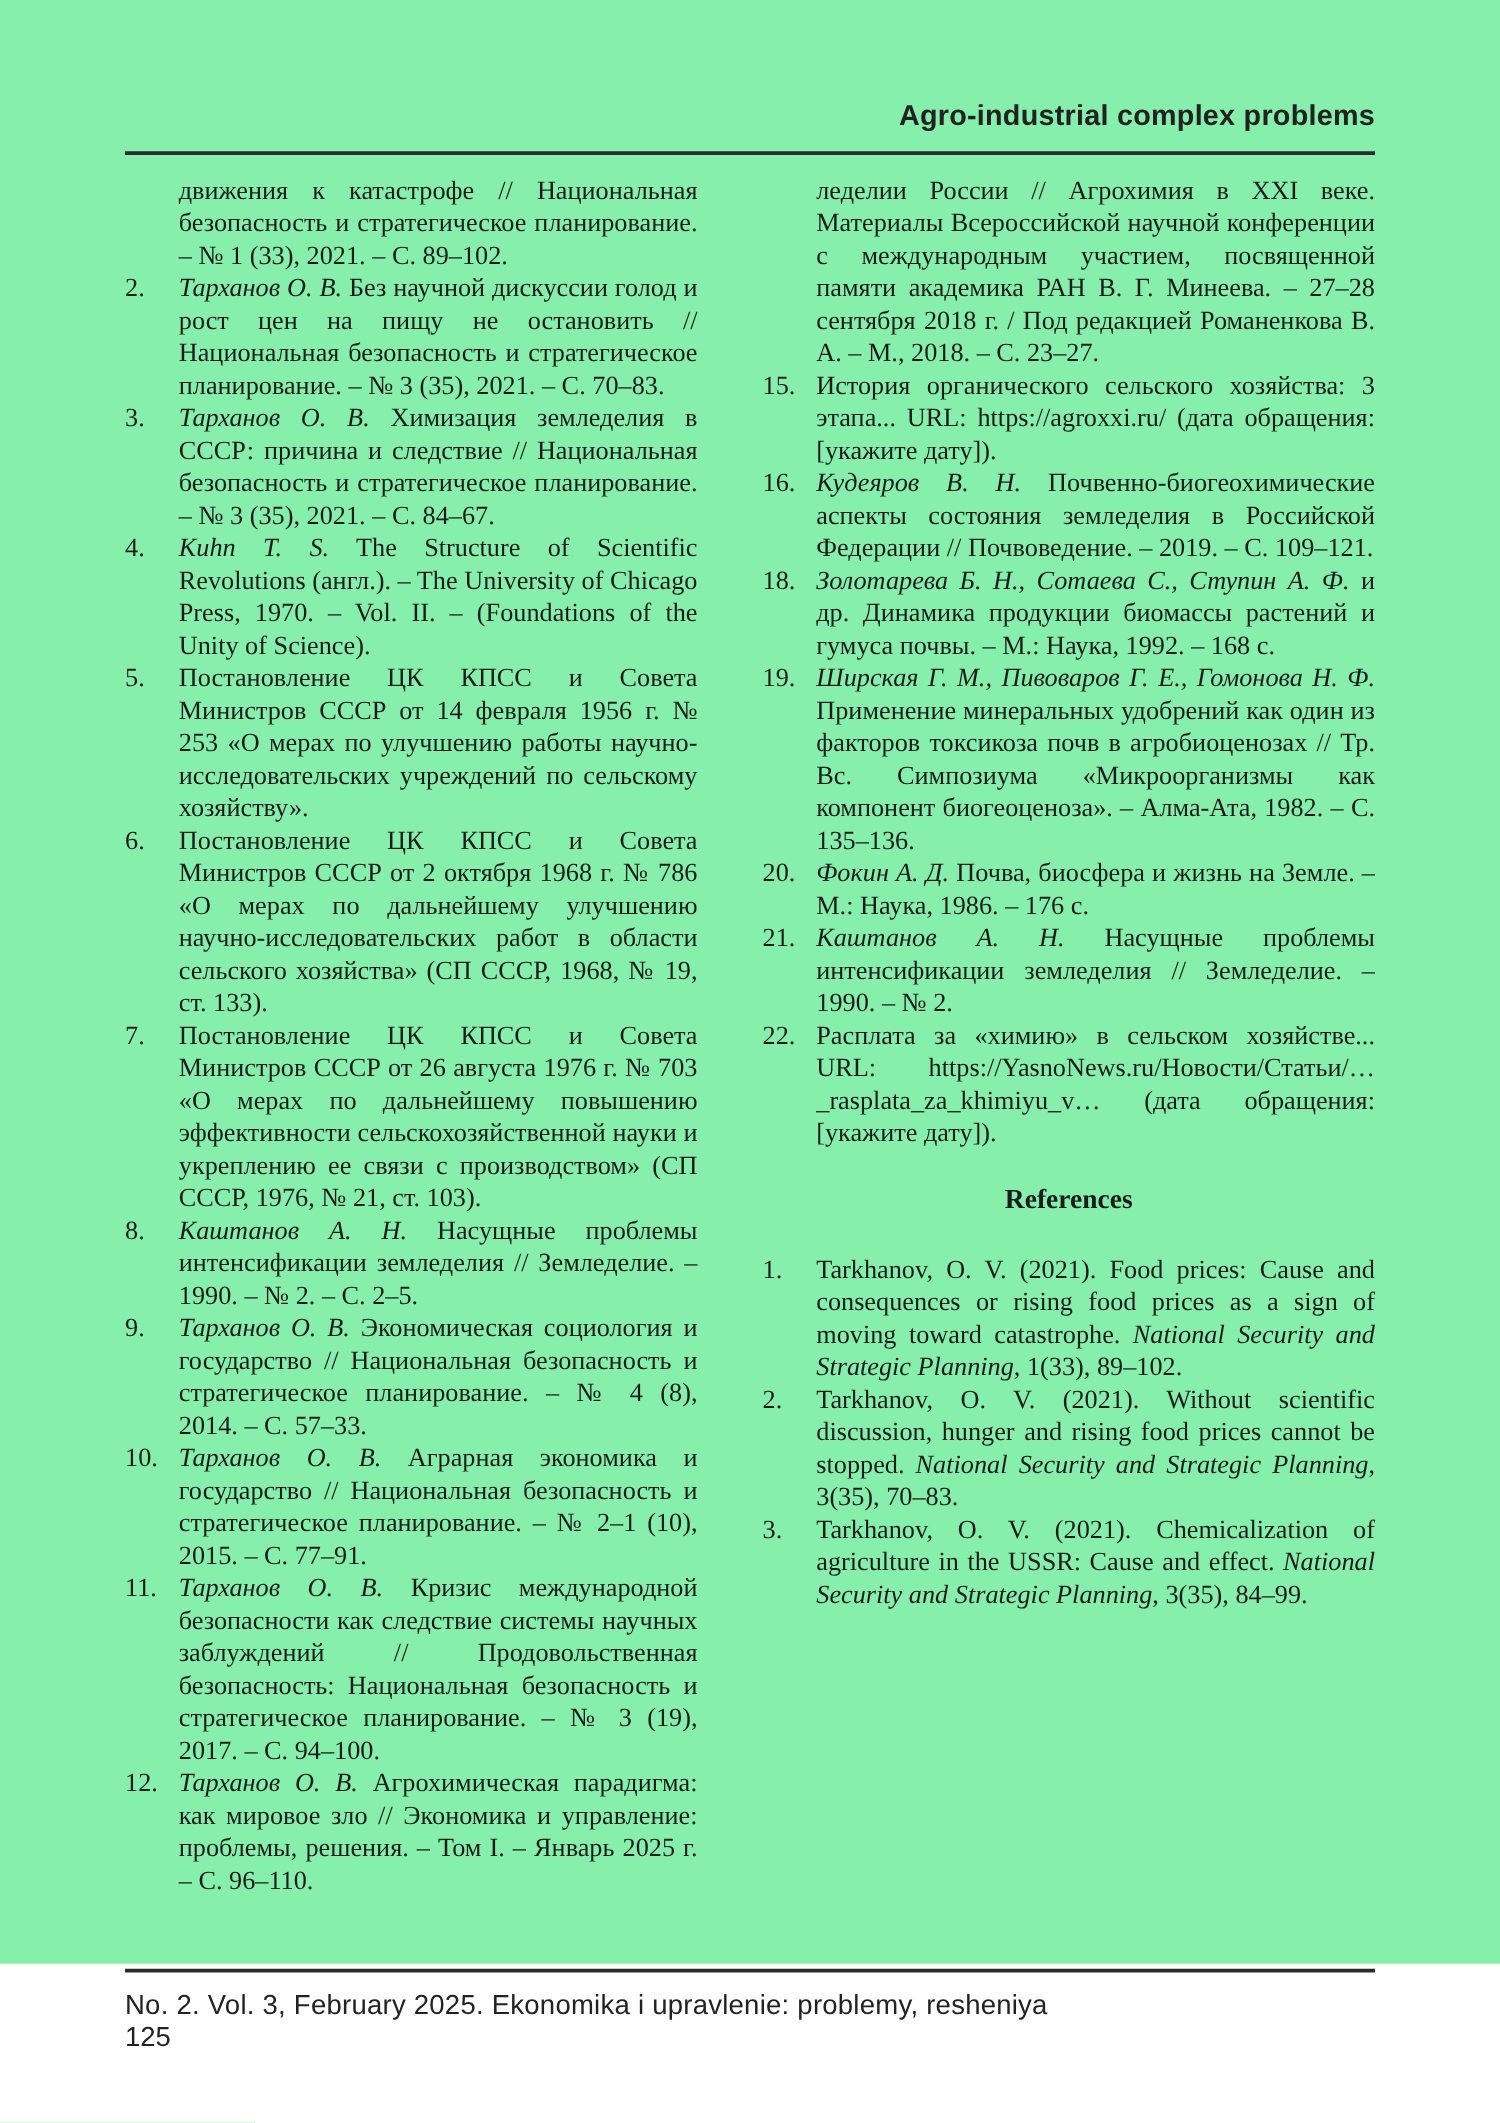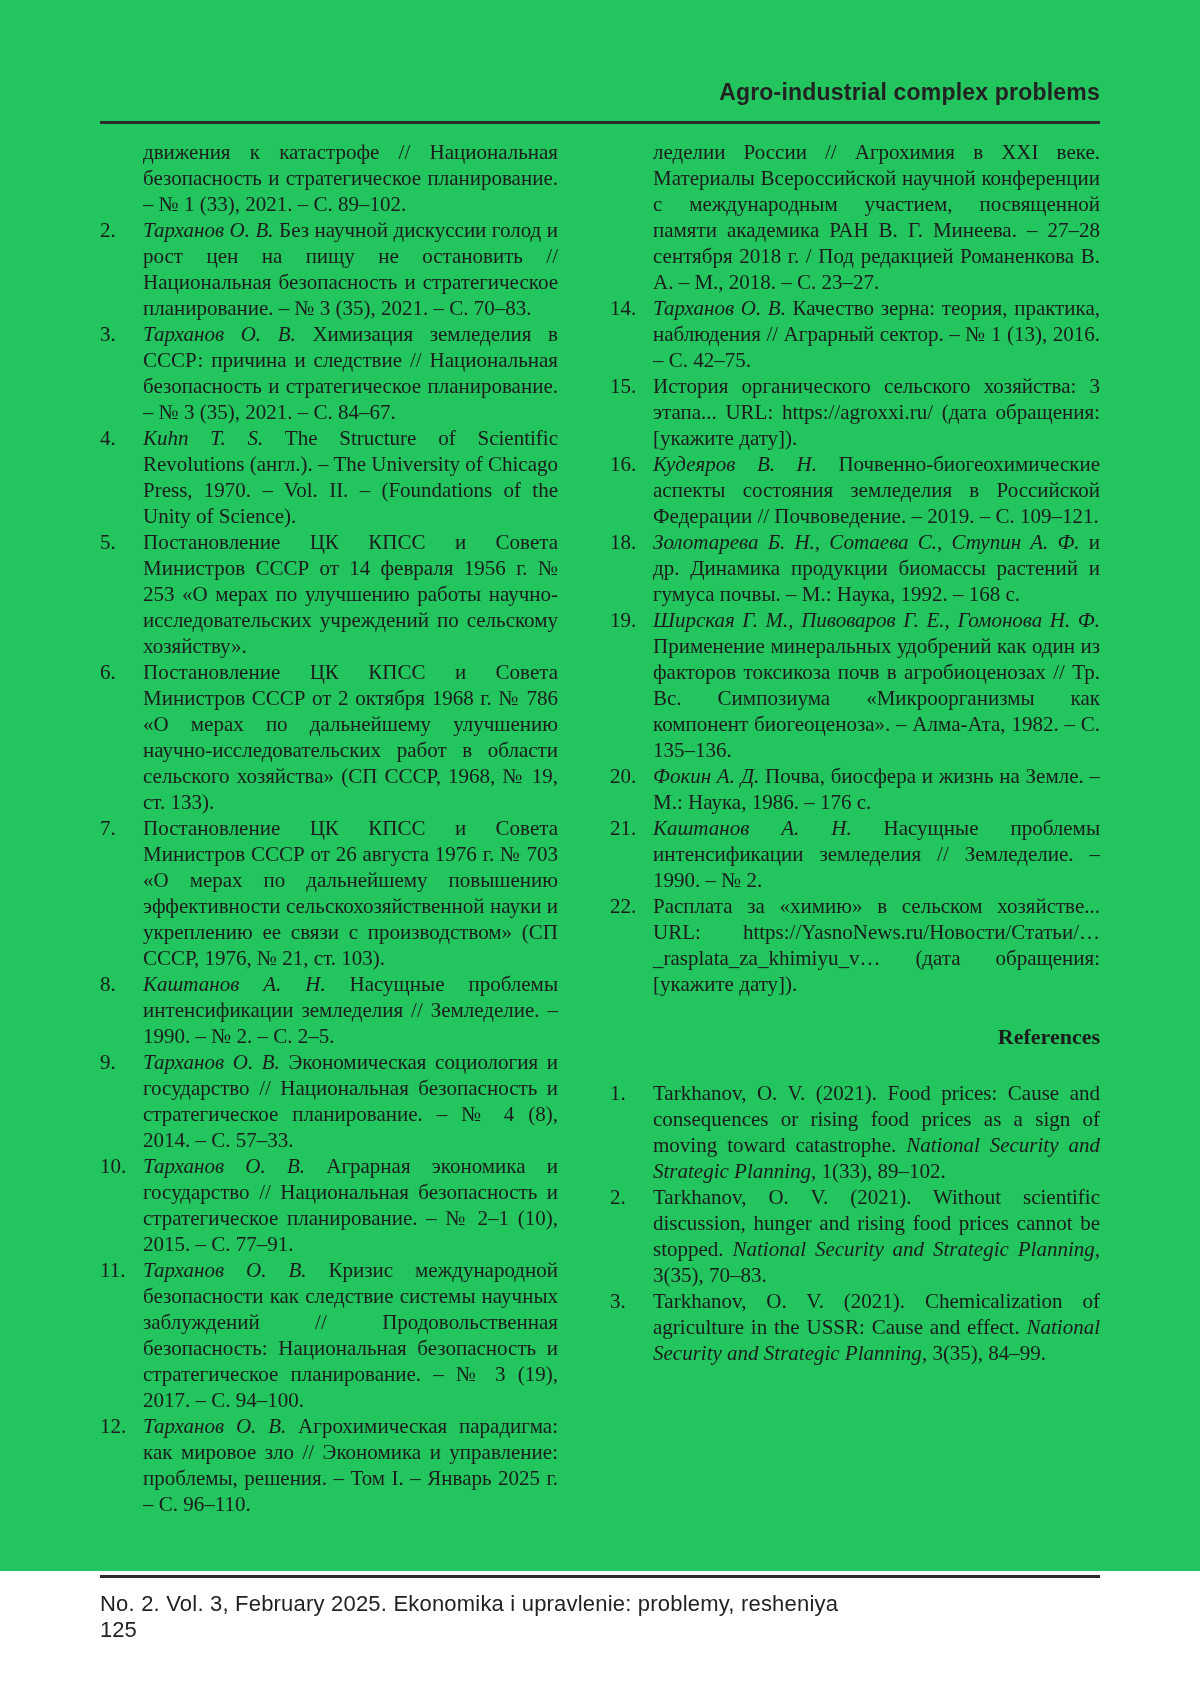--- a/index.html
+++ b/index.html
@@ -1,21 +1,21 @@
 <!DOCTYPE html>
 <html lang="ru"><head>
 <meta charset="utf-8">
 <style>
   * { box-sizing: border-box; margin: 0; padding: 0; }
   html, body { background: #ffffff; }
   .page {
     position: relative;
     width: 1200px;
     height: 1698px;
-    background: #22c55e;
+    background: #86efac;
     color: #1c1c1c;
     font-family: "Liberation Serif", "DejaVu Serif", serif;
     overflow: hidden;
   }
   .running-head {
     position: absolute;
     top: 79px; left: 100px; right: 100px;
     text-align: right;
     font-family: "Liberation Sans", "DejaVu Sans", sans-serif;
     font-weight: bold;
@@ -44,21 +44,21 @@
   .ref-item {
     position: relative;
     padding-left: 43px;
     text-align: justify;
     hyphens: auto;
     -webkit-hyphens: auto;
   }
   .ref-num { position: absolute; left: 0; top: 0; font-style: normal; }
   .it { font-style: italic; }
   .refs-heading {
-    text-align: right;
+    text-align: center;
     font-weight: bold;
     font-size: 22px;
     margin: 27px 0 30px 0;
     color: #1c1c1c;
   }
   .bottom-mask {
     position: absolute;
     left: 0; right: 0;
     top: 1571px; height: 127px;
     background: #ffffff;
@@ -103,21 +103,20 @@
           <li class="ref-item"><span class="ref-num">8.</span><span class="ref-text"><span class="it">Каштанов А. Н.</span><span> Насущные проблемы интенсификации земледелия // Земледелие. – 1990. – № 2. – С. 2–5.</span></span></li>
           <li class="ref-item"><span class="ref-num">9.</span><span class="ref-text"><span class="it">Тарханов О. В.</span><span> Экономическая социология и государство // Национальная безопасность и стратегическое планирование. – № 4 (8), 2014. – С. 57–33.</span></span></li>
           <li class="ref-item"><span class="ref-num">10.</span><span class="ref-text"><span class="it">Тарханов О. В.</span><span> Аграрная экономика и государство // Национальная безопасность и стратегическое планирование. – № 2–1 (10), 2015. – С. 77–91.</span></span></li>
           <li class="ref-item"><span class="ref-num">11.</span><span class="ref-text"><span class="it">Тарханов О. В.</span><span> Кризис международной безопасности как следствие системы научных заблуждений // Продовольственная безопасность: Национальная безопасность и стратегическое планирование. – № 3 (19), 2017. – С. 94–100.</span></span></li>
           <li class="ref-item"><span class="ref-num">12.</span><span class="ref-text"><span class="it">Тарханов О. В.</span><span> Агрохимическая парадигма: как мировое зло // Экономика и управление: проблемы, решения. – Том I. – Январь 2025 г. – С. 96–110.</span></span></li>
         </ol>
     </section>
     <section class="col col-right" lang="ru">
       <ol class="ref-list" id="right-list">
           <li class="ref-item"><span class="ref-num"></span><span class="ref-text"><span>леделии России // Агрохимия в XXI веке. Материалы Всероссийской научной конференции с международным участием, посвященной памяти академика РАН В. Г. Минеева. – 27–28 сентября 2018 г. / Под редакцией Романенкова В. А. – М., 2018. – С. 23–27.</span></span></li>
-          <li class="ref-item"><span class="ref-num">14.</span><span class="ref-text"><span class="it">Тарханов О. В.</span><span> Качество зерна: теория, практика, наблюдения // Аграрный сектор. – № 1 (13), 2016. – С. 42–75.</span></span></li>
           <li class="ref-item"><span class="ref-num">15.</span><span class="ref-text"><span>История органического сельского хозяйства: 3 этапа... URL: https://agroxxi.ru/ (дата обращения: [укажите дату]).</span></span></li>
           <li class="ref-item"><span class="ref-num">16.</span><span class="ref-text"><span class="it">Кудеяров В. Н.</span><span> Почвенно-биогеохимические аспекты состояния земледелия в Российской Федерации // Почвоведение. – 2019. – С. 109–121.</span></span></li>
           <li class="ref-item"><span class="ref-num">18.</span><span class="ref-text"><span class="it">Золотарева Б. Н., Сотаева С., Ступин А. Ф.</span><span> и др. Динамика продукции биомассы растений и гумуса почвы. – М.: Наука, 1992. – 168 с.</span></span></li>
           <li class="ref-item"><span class="ref-num">19.</span><span class="ref-text"><span class="it">Ширская Г. М., Пивоваров Г. Е., Гомонова Н. Ф.</span><span> Применение минеральных удобрений как один из факторов токсикоза почв в агробиоценозах // Тр. Вс. Симпозиума «Микроорганизмы как компонент биогеоценоза». – Алма-Ата, 1982. – С. 135–136.</span></span></li>
           <li class="ref-item"><span class="ref-num">20.</span><span class="ref-text"><span class="it">Фокин А. Д.</span><span> Почва, биосфера и жизнь на Земле. – М.: Наука, 1986. – 176 с.</span></span></li>
           <li class="ref-item"><span class="ref-num">21.</span><span class="ref-text"><span class="it">Каштанов А. Н.</span><span> Насущные проблемы интенсификации земледелия // Земледелие. – 1990. – № 2.</span></span></li>
           <li class="ref-item"><span class="ref-num">22.</span><span class="ref-text"><span>Расплата за «химию» в сельском хозяйстве... URL: https://YasnoNews.ru/Новости/Статьи/…_rasplata_za_khimiyu_v… (дата обращения: [укажите дату]).</span></span></li>
         </ol>
       <h2 class="refs-heading">References</h2>
       <ol class="ref-list" id="english-list" lang="en">

